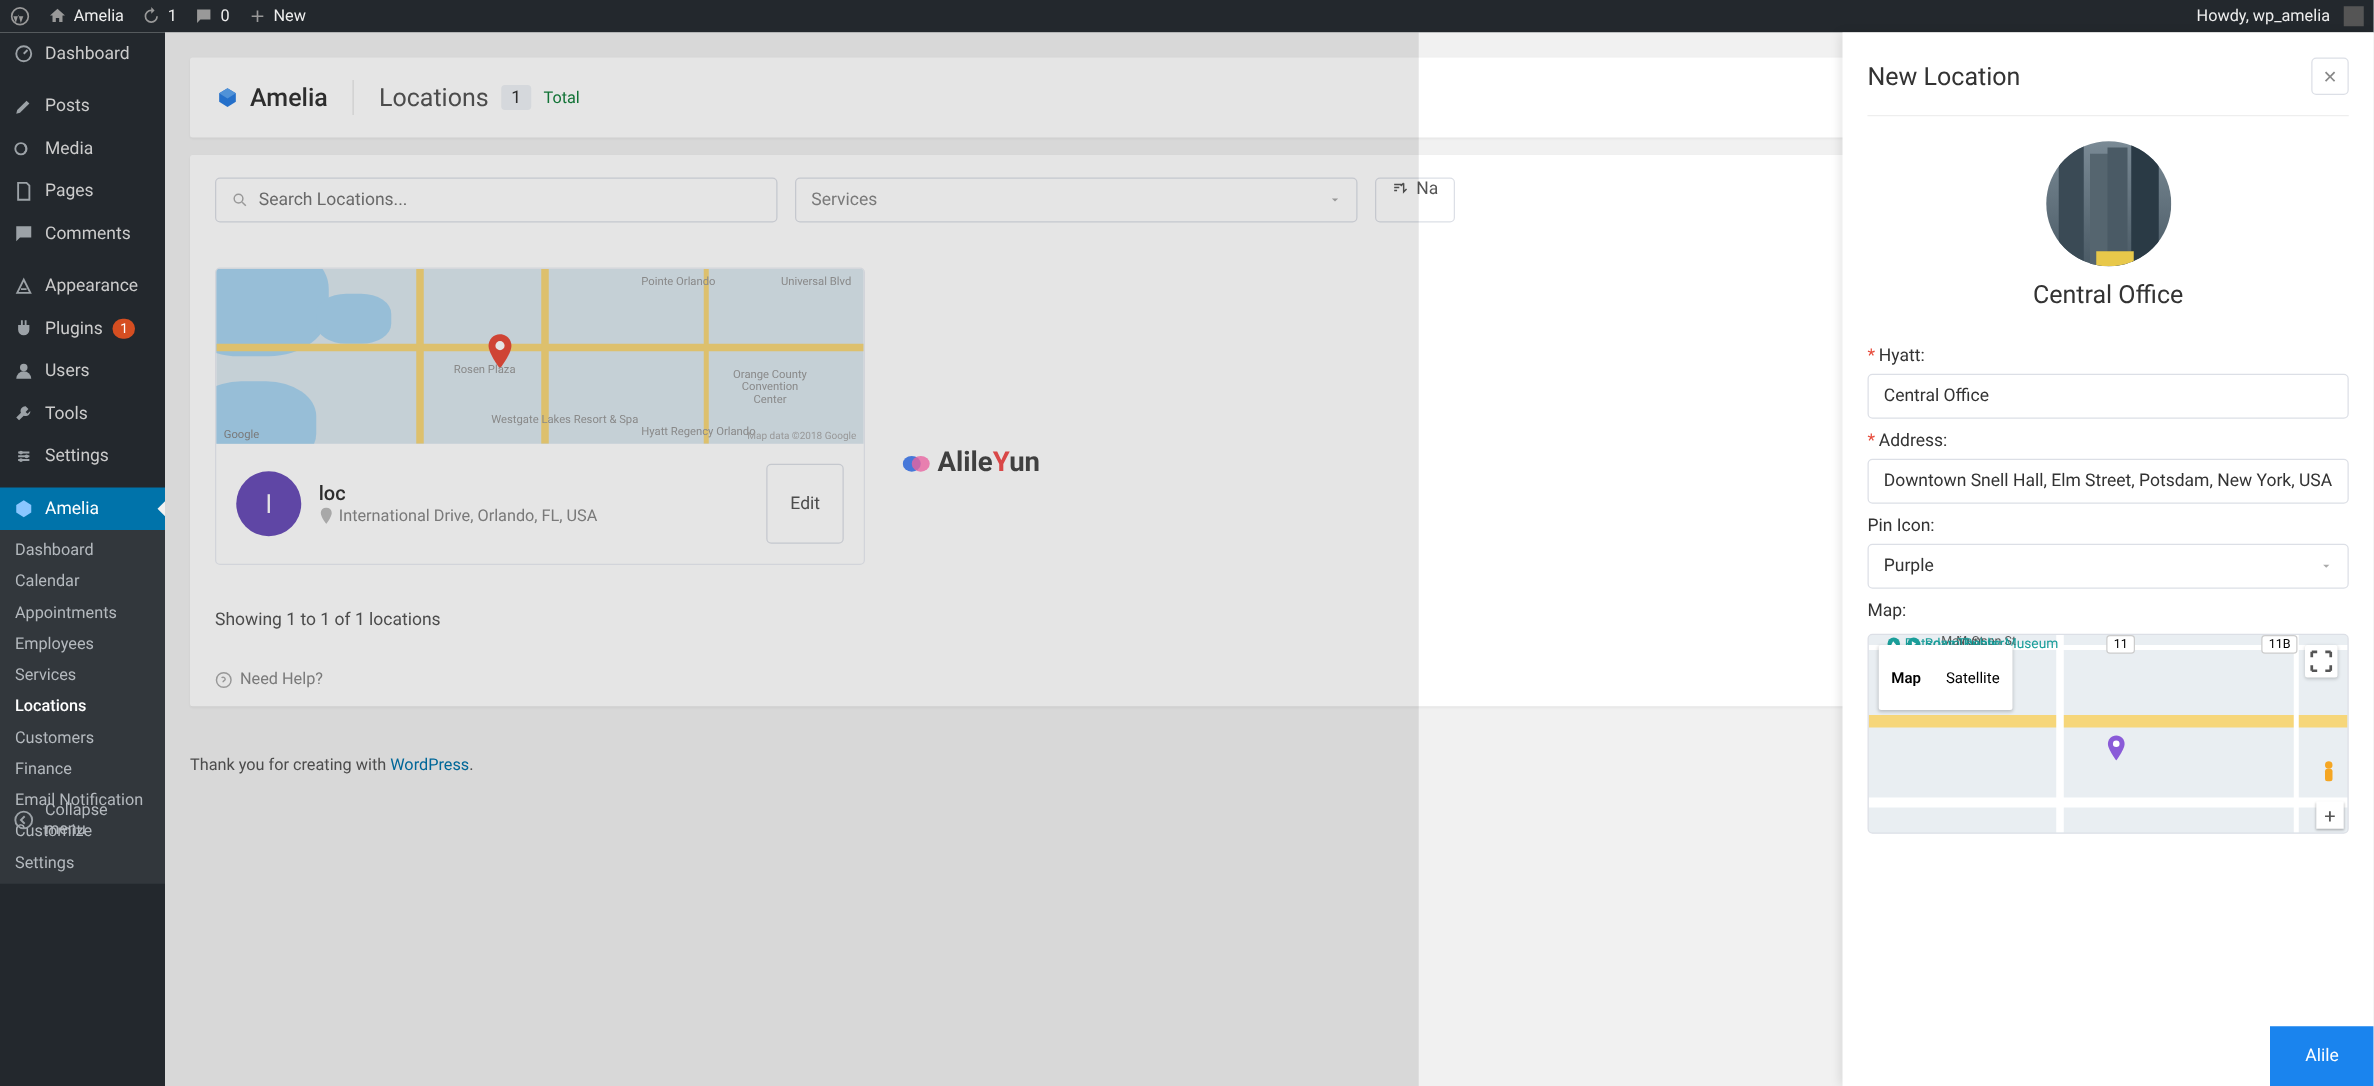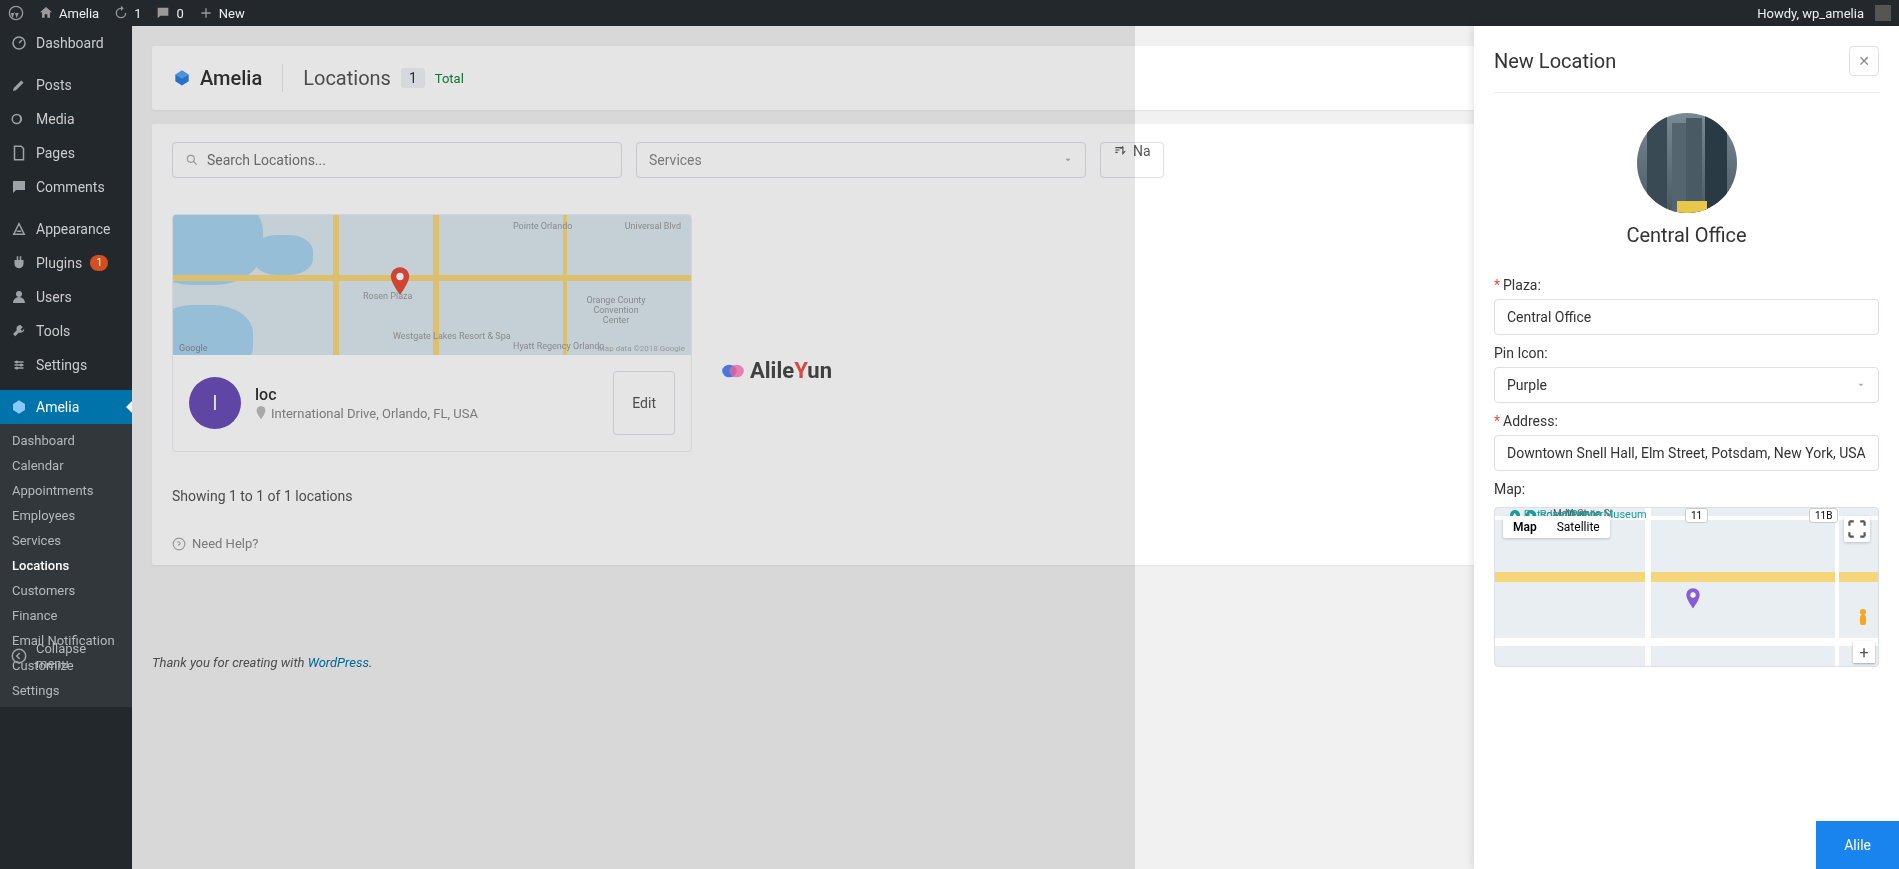--- a/index.html
+++ b/index.html
@@ -42,21 +42,21 @@
 .mapimg .road{position:absolute;background:#f6d67a}
 .mapimg .pin{position:absolute;left:216px;top:52px}
 .locbody{display:flex;align-items:center;padding:16px;gap:14px}
 .avatar{width:52px;height:52px;border-radius:50%;background:#6a4eb8;color:#fff;display:flex;align-items:center;justify-content:center;font-size:20px}
 .locinfo{flex:1}
 .locname{font-size:16px;color:#333;font-weight:500}
 .locaddr{font-size:13px;color:#888;display:flex;align-items:flex-start;gap:4px;margin-top:2px}
 .editbtn{border:1px solid #dcdfe6;border-radius:4px;padding:23px 18px;font-size:14px;color:#555;background:#fff;cursor:pointer}
 .showing{padding:18px 20px;color:#555;font-size:14px}
 .help{color:#888;font-size:13px;padding:14px 20px;display:flex;align-items:center;gap:6px}
-.footer{margin-top:90px;color:#555;font-size:13px;font-style:italic}
+.footer{margin-top:40px;color:#555;font-size:13px;}
 .footer a{color:#0073aa}
 .watermark{position:absolute;left:722px;top:358px;font-size:22px;font-weight:700;color:#333;display:flex;align-items:center;gap:6px;opacity:.92;pointer-events:none}
 .wm-red{color:#d93a3a}
 .wm2{position:absolute;right:20px;bottom:20px;color:#888;font-size:13px;text-align:right;pointer-events:none}
 .wm2 .t{font-weight:700;font-size:18px;color:#666}
 .wm-avatar{position:absolute;right:12px;bottom:12px;width:54px;height:54px;border-radius:50%;background:#4a6fa5;display:flex;align-items:center;justify-content:center;pointer-events:none}
 .overlay{position:absolute;top:26px;left:132px;width:1003px;height:843px;background:rgba(0,0,0,0.1);pointer-events:none}
 .drawer{position:absolute;top:26px;right:0;width:425px;height:843px;background:#fff;box-shadow:-2px 0 8px rgba(0,0,0,0.1);padding:20px;overflow:hidden}
 .dh{display:flex;justify-content:space-between;align-items:center;padding-bottom:16px;border-bottom:1px solid #eee}
 .dh h2{font-size:20px;font-weight:400;color:#333}
@@ -64,21 +64,21 @@
 .prev{text-align:center;padding:20px 0}
 .prev-img{width:100px;height:100px;border-radius:50%;background:#5a6a75;margin:0 auto;background-image:linear-gradient(#7a8a95,#4a5a65);position:relative;overflow:hidden}
 .prev-name{font-size:20px;color:#333;margin-top:10px}
 .form-row{margin-top:10px}
 .form-label{font-size:14px;color:#333;margin-bottom:6px;display:block}
 .req{color:#e74c3c;margin-right:3px}
 .form-input{width:100%;border:1px solid #dcdfe6;border-radius:4px;padding:9px 12px;font-size:14px;color:#333;outline:none}
 .form-select{width:100%;border:1px solid #dcdfe6;border-radius:4px;padding:9px 12px;font-size:14px;color:#333;display:flex;justify-content:space-between;align-items:center;cursor:pointer}
 .dmap{height:160px;border:1px solid #dcdfe6;border-radius:4px;background:#e9eef2;position:relative;margin-top:10px;overflow:hidden}
 .dmap .tabs{position:absolute;top:8px;left:8px;display:flex;background:#fff;border-radius:2px;box-shadow:0 1px 3px rgba(0,0,0,0.2);font-size:12px}
-.dmap .tab{padding:4px 10px;cursor:pointer}
+.dmap .tab{padding:19px 10px;cursor:pointer}
 .dmap .tab.on{font-weight:600}
 .dmap .fs{position:absolute;top:8px;right:8px;width:26px;height:26px;background:#fff;border-radius:2px;box-shadow:0 1px 3px rgba(0,0,0,0.2);cursor:pointer}
 .dmap .road{position:absolute;background:#fff}
 .dmap .hwy{position:absolute;background:#f6d67a}
 .dmap .label{position:absolute;font-size:10px;color:#555;white-space:nowrap}
 .dmap .poi{position:absolute;font-size:11px;color:#1a9e9a}
 .dmap .pin{position:absolute;left:190px;top:80px}
 .dmap .tag{position:absolute;background:#fff;border:1px solid #ccc;border-radius:3px;font-size:10px;padding:1px 5px}
 .savebar{position:absolute;bottom:0;left:0;right:0;height:48px;display:flex;justify-content:flex-end}
 .savebtn{background:#1a84ee;color:#fff;border:none;padding:0 28px;font-size:14px;cursor:pointer}
@@ -347,35 +347,35 @@
     <div class="prev-img">
       <div style="position:absolute;left:10px;top:0;width:20px;height:100px;background:#3a4a55"></div>
       <div style="position:absolute;left:35px;top:10px;width:18px;height:90px;background:#55656f"></div>
       <div style="position:absolute;right:10px;top:0;width:22px;height:100px;background:#2a3a45"></div>
       <div style="position:absolute;right:35px;top:5px;width:16px;height:95px;background:#4a5a65"></div>
       <div style="position:absolute;left:40px;bottom:0;width:30px;height:12px;background:#e8c84a"></div>
     </div>
     <div class="prev-name">Central Office</div>
   </div>
   <div class="form-row">
-    <label class="form-label"><span class="req">*</span><span>Plaza:</span></label>
+    <label class="form-label"><span class="req">*</span><span>Hyatt:</span></label>
     <input class="form-input" value="Central Office" style="">
+  </div>
+  <div class="form-row">
+    <label class="form-label"><span class="req">*</span><span>Address:</span></label>
+    <input class="form-input" value="Downtown Snell Hall, Elm Street, Potsdam, New York, USA" style="">
   </div>
   <div class="form-row">
     <label class="form-label">Pin Icon:</label>
     <div class="form-select">
         <span>Purple</span>
         <svg class="chevron" viewBox="0 0 24 24">
           <path d="M6 9l6 6 6-6z"></path>
         </svg>
       </div>
-  </div>
-  <div class="form-row">
-    <label class="form-label"><span class="req">*</span><span>Address:</span></label>
-    <input class="form-input" value="Downtown Snell Hall, Elm Street, Potsdam, New York, USA" style="">
   </div>
   <div class="form-row">
     <label class="form-label">Map:</label>
     <div class="dmap">
       <div class="road" style="left:0;top:130px;width:100%;height:8px"></div>
       <div class="road" style="left:0;top:8px;width:100%;height:4px"></div>
       <div class="hwy" style="left:0;top:64px;width:100%;height:10px"></div>
       <div class="road" style="left:150px;top:0;width:6px;height:100%"></div>
       <div class="road" style="left:340px;top:0;width:4px;height:100%"></div>
       <div class="label" style="left:70px;top:0">Munson St</div>

